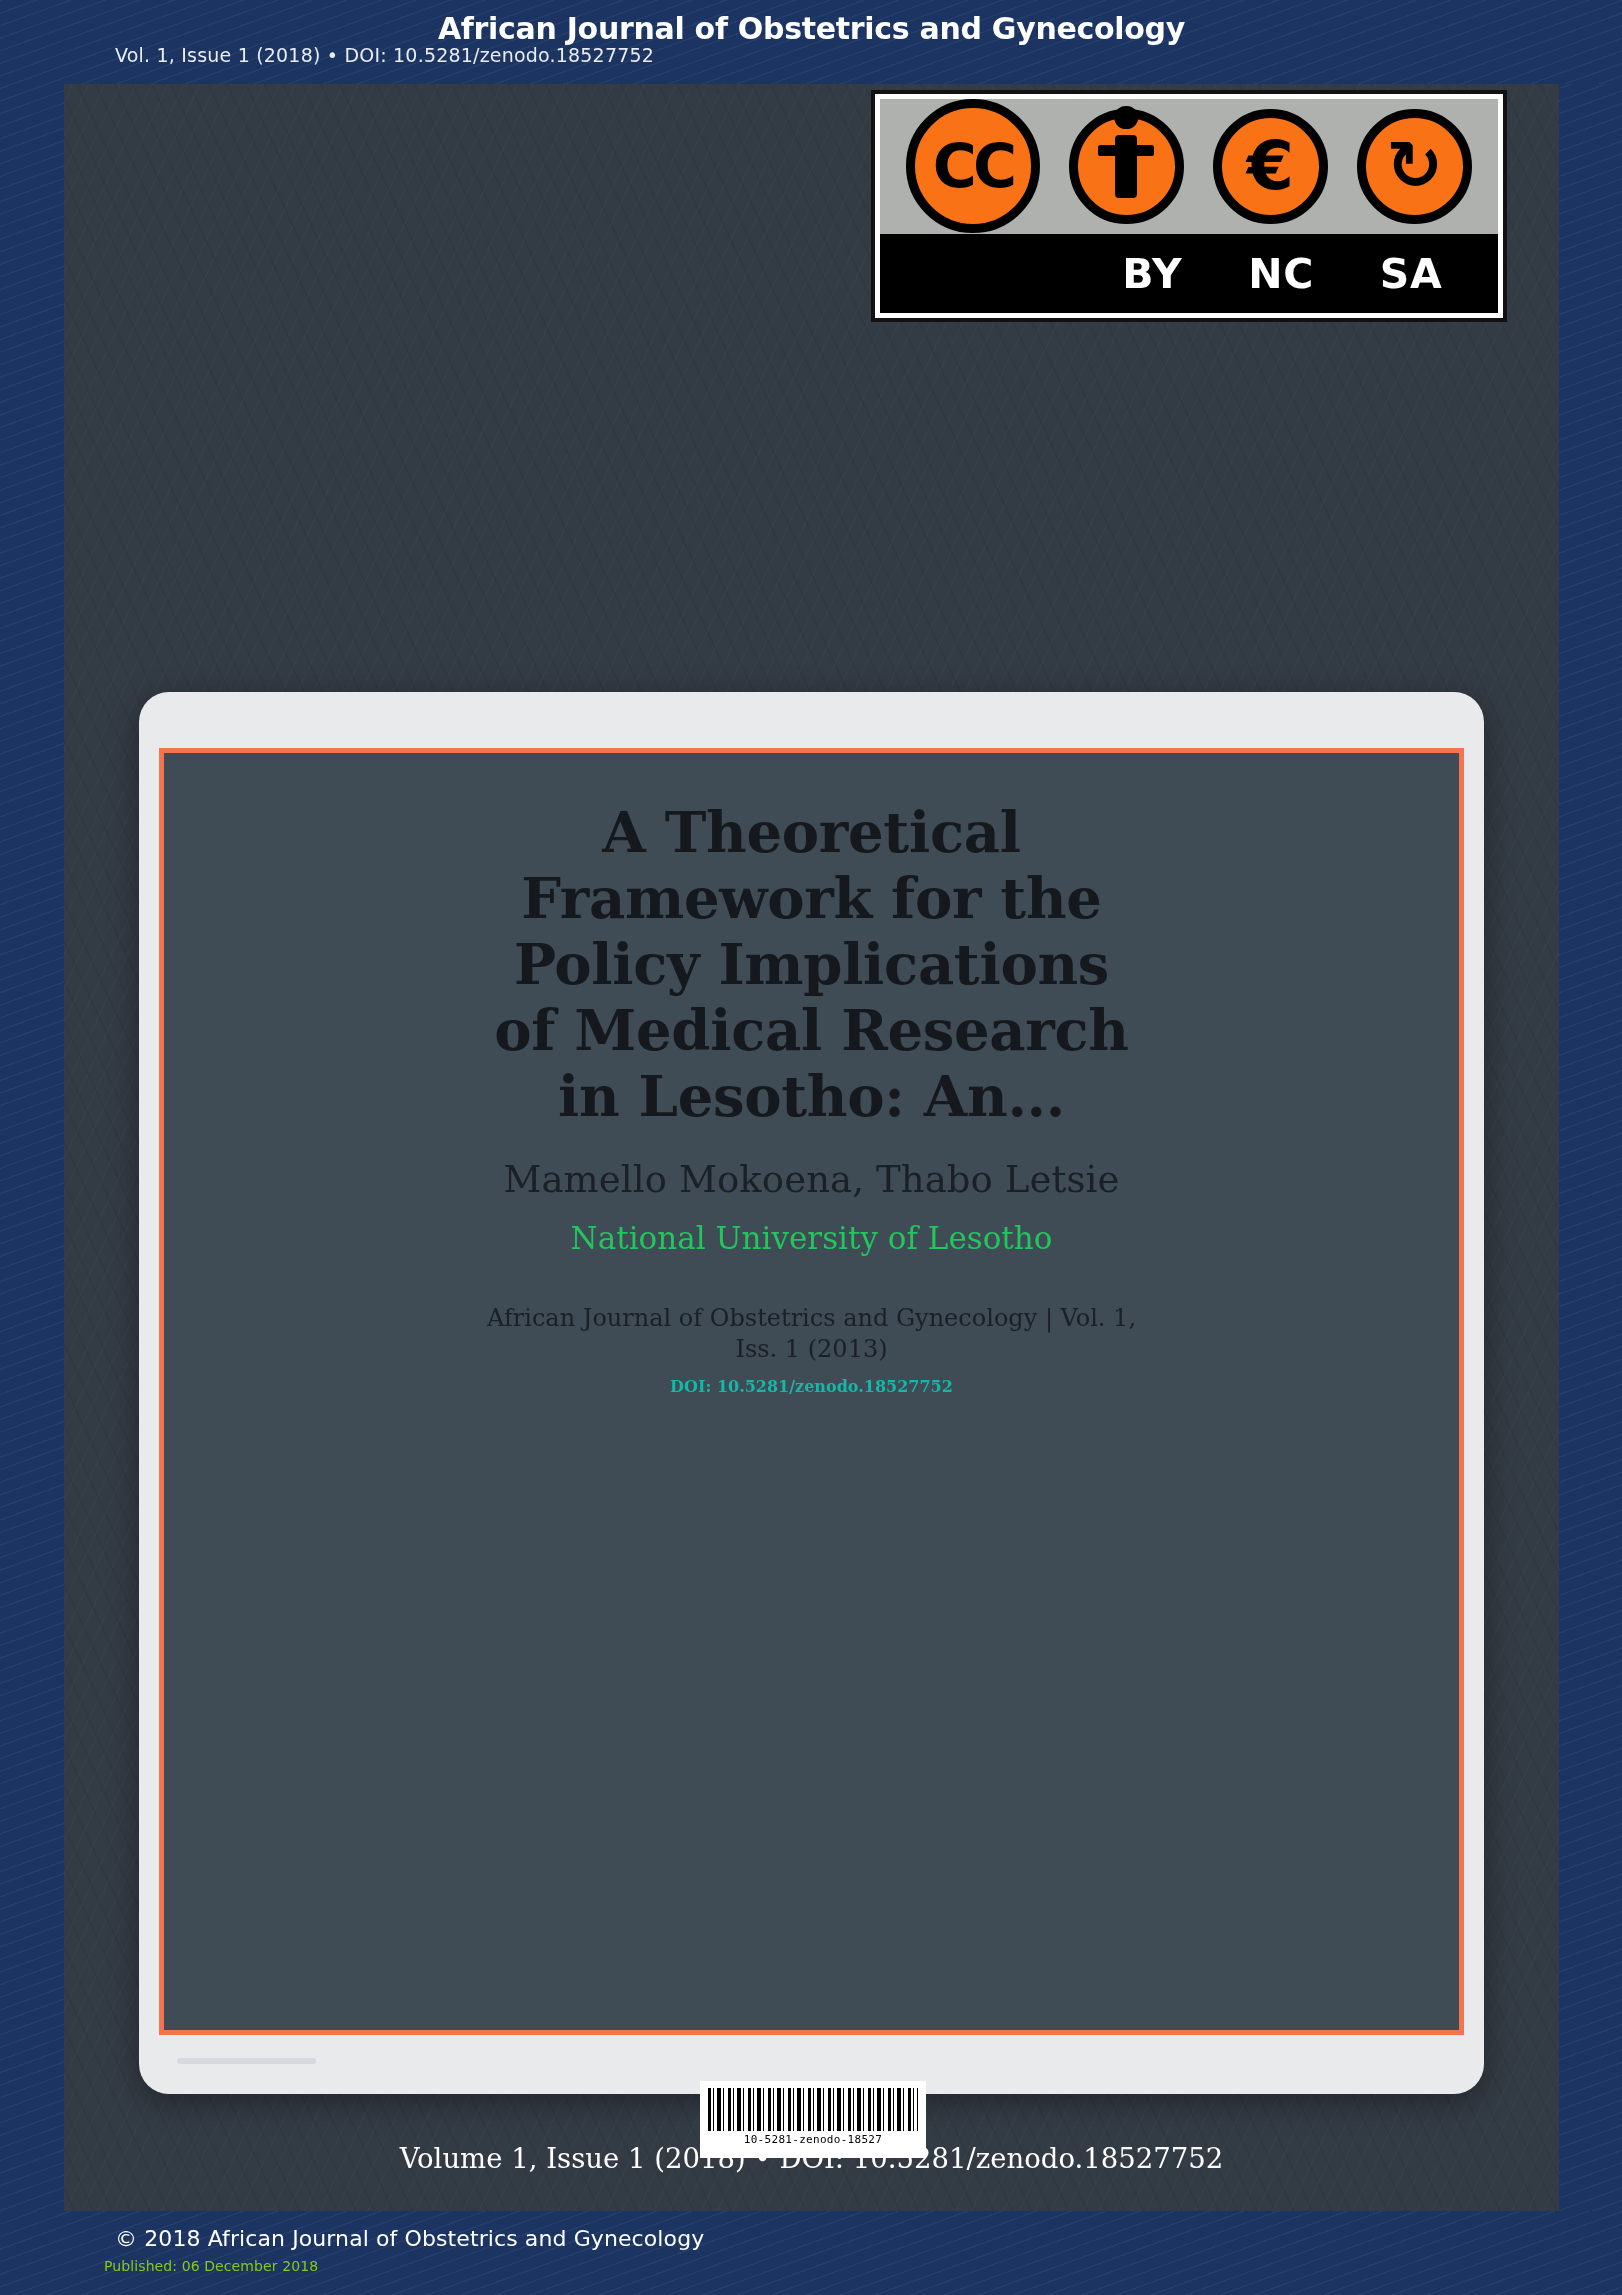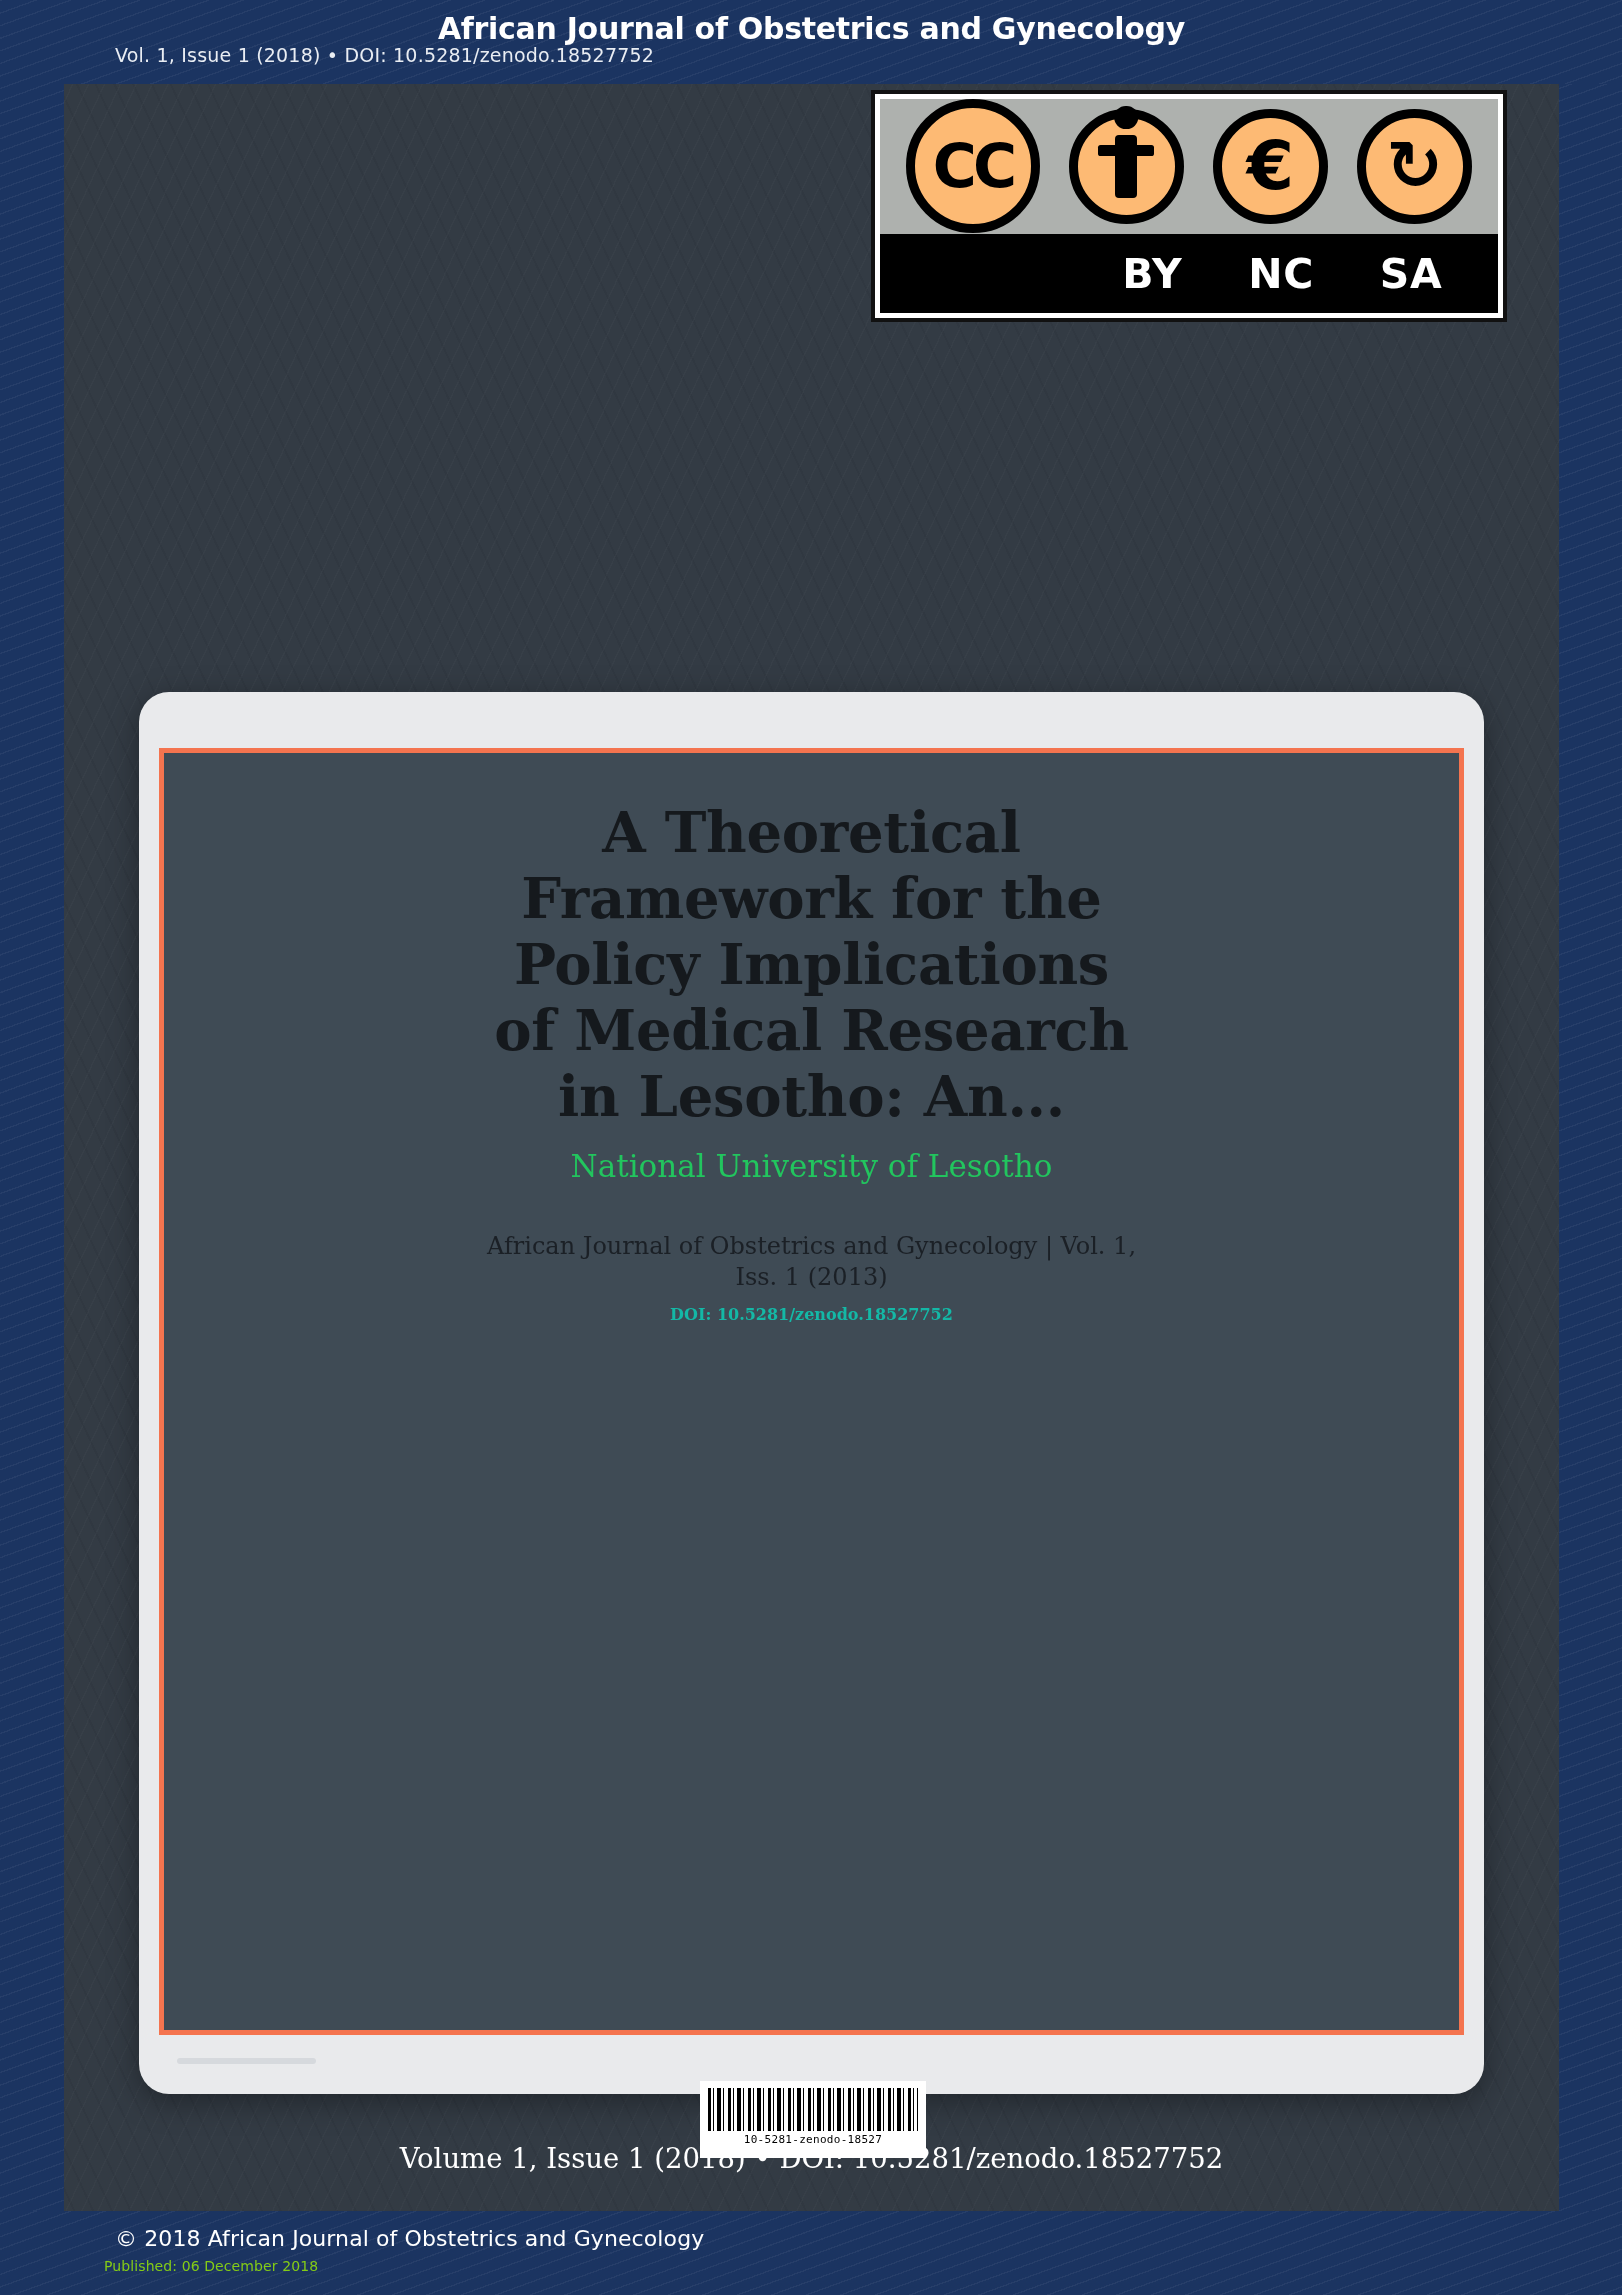--- a/index.html
+++ b/index.html
@@ -138,21 +138,21 @@
     color: #ffffff;
     font-size: 41px;
     font-weight: bold;
     letter-spacing: 0.7px;
   }
   .cc-slot-spacer { width: 121px; }
   .cc-circle {
     width: 115px;
     height: 115px;
     border-radius: 50%;
-    background: #fdba74;
+    background: #f97316;
     border: 9.2px solid #000000;
     box-sizing: border-box;
     display: flex;
     align-items: center;
     justify-content: center;
     position: relative;
   }
   .cc-circle.big {
     width: 134px;
     height: 134px;
@@ -357,20 +357,21 @@
 <div class="device">
   <div class="device-screen">
     <div class="screen-content">
       <div class="paper-title">
         <span class="line">A Theoretical</span>
         <span class="line">Framework for the</span>
         <span class="line">Policy Implications</span>
         <span class="line">of Medical Research</span>
         <span class="line">in Lesotho: An...</span>
       </div>
+      <div class="paper-authors">Mamello Mokoena, Thabo Letsie</div>
       <div class="paper-affiliation">National University of Lesotho</div>
       <div class="paper-source">
         <span>African Journal of Obstetrics and Gynecology | Vol. 1,</span><br>
         <span>Iss. 1 (2013)</span>
       </div>
       <div class="paper-doi">DOI: 10.5281/zenodo.18527752</div>
     </div>
   </div>
   <div class="home-bar"></div>
 </div>

